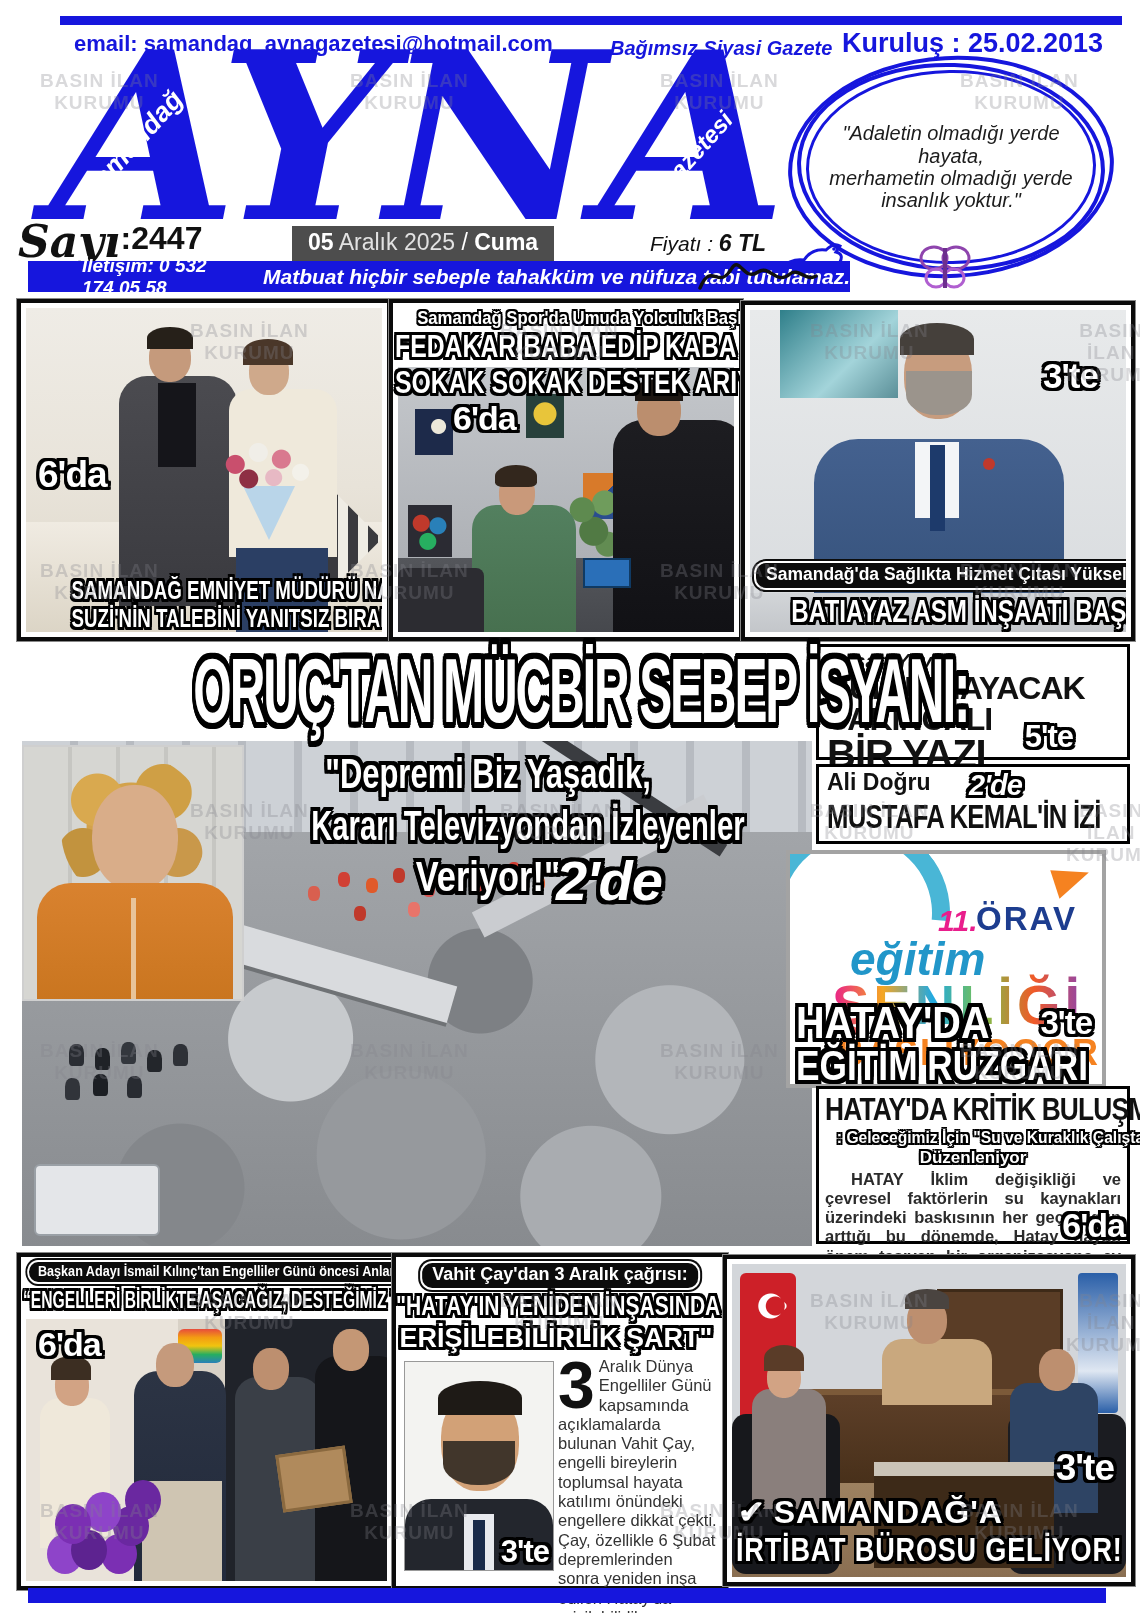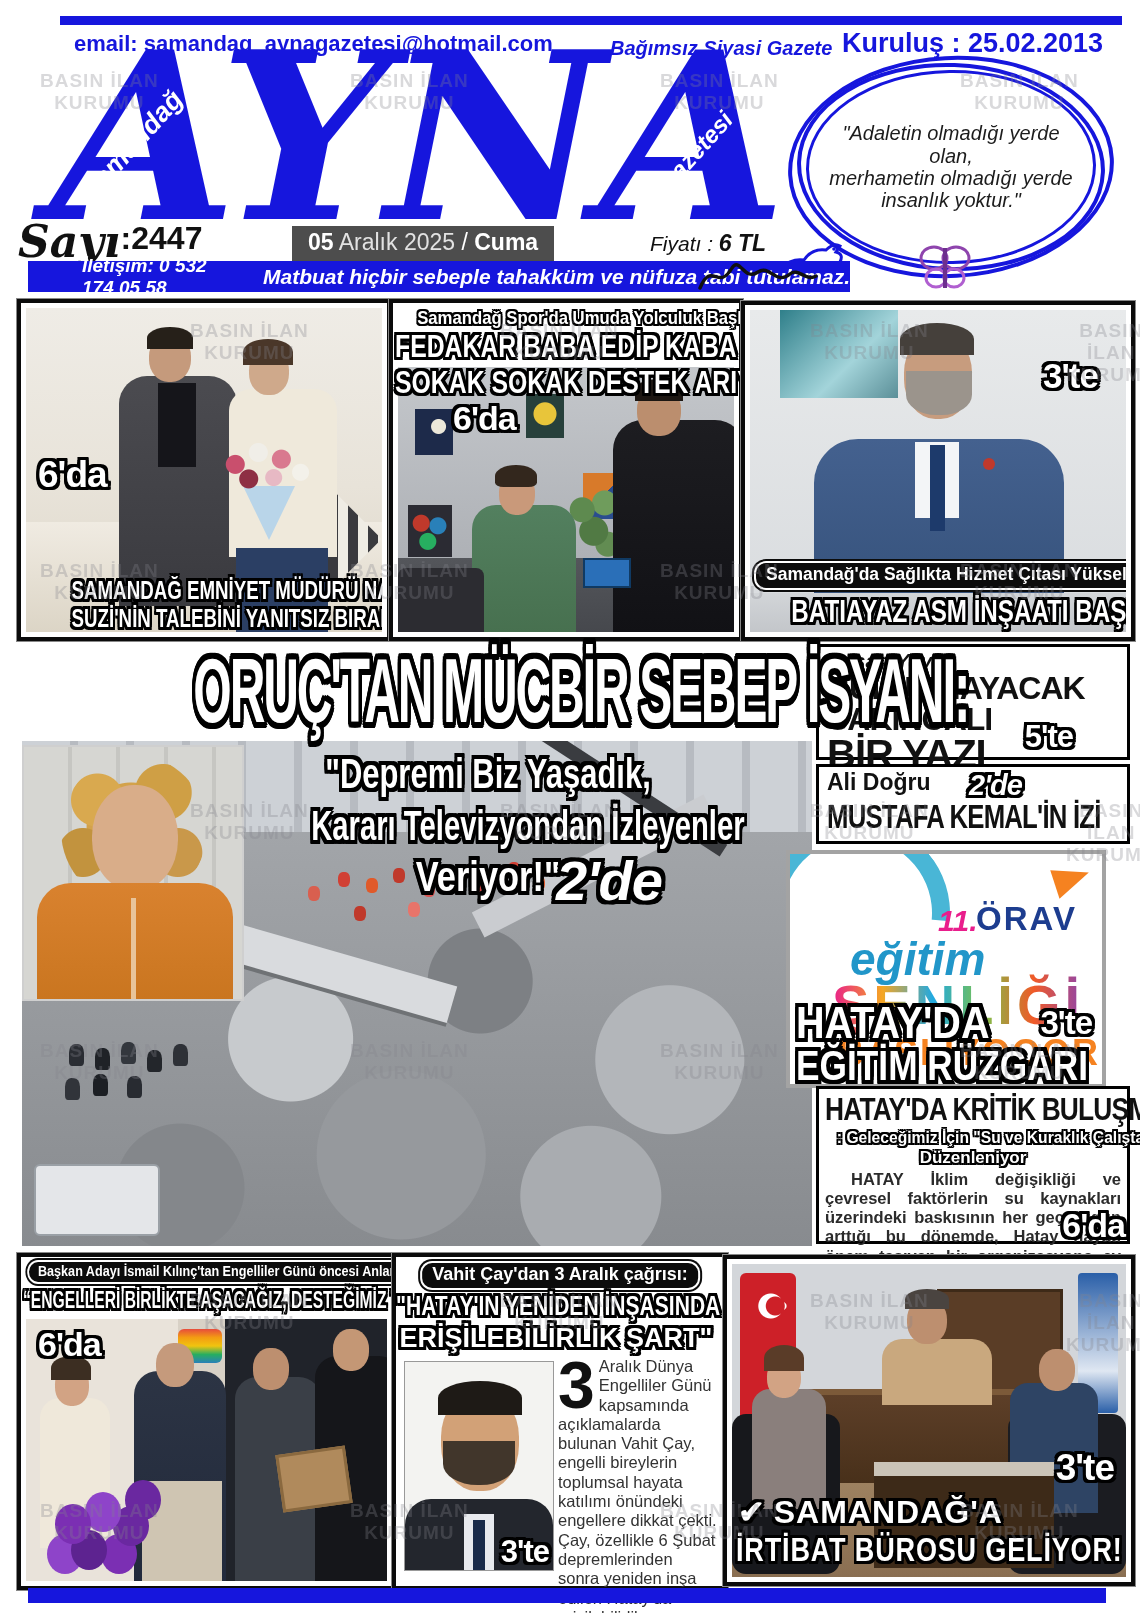--- a/index.html
+++ b/index.html
@@ -43,21 +43,21 @@
   <div class="abs masthead" style="left:50px;top:22px;z-index:2;">AYNA</div>
   <div class="rotlbl" style="left:64px;top:130px;font-size:27px;transform:rotate(-48deg);">Samandağ</div>
   <div class="rotlbl" style="left:646px;top:138px;font-size:24px;transform:rotate(-48deg);">Gazetesi</div>
 
   <div class="abs" style="left:788px;top:56px;width:326px;height:222px;z-index:2;">
     <div class="stamp-ell" style="inset:0;transform:rotate(-3deg);"></div>
     <div class="stamp-ell" style="inset:7px 9px;transform:rotate(2deg);"></div>
     <div class="stamp-ell" style="inset:14px 18px;border-width:3px;transform:rotate(-1deg);"></div>
     <div class="abs i" style="inset:38px 34px;display:flex;flex-direction:column;justify-content:center;text-align:center;font-size:20px;line-height:1.12;color:#1c1c1c;">
       <span>"Adaletin olmadığı yerde</span>
-      <span>olan,</span>
+      <span>hayata,</span>
       <span>merhametin olmadığı yerde</span>
       <span>insanlık yoktur."</span>
     </div>
     <svg width="86" height="52" viewBox="0 0 86 52" style="position:absolute;left:-14px;bottom:-2px;">
       <path d="M6 40 Q18 30 30 32 Q38 20 52 22 Q60 14 66 18 L62 24 Q70 26 66 34 Q52 46 34 42 L10 46 Z" fill="none" stroke="#1616dd" stroke-width="3"></path>
       <circle cx="60" cy="21" r="1.8" fill="#1616dd"></circle>
     </svg>
     <svg width="58" height="52" viewBox="0 0 58 52" style="position:absolute;left:128px;bottom:-16px;">
       <ellipse cx="18" cy="16" rx="13" ry="11" fill="none" stroke="#8e44ad" stroke-width="3"></ellipse>
       <ellipse cx="40" cy="16" rx="13" ry="11" fill="none" stroke="#8e44ad" stroke-width="3"></ellipse>

